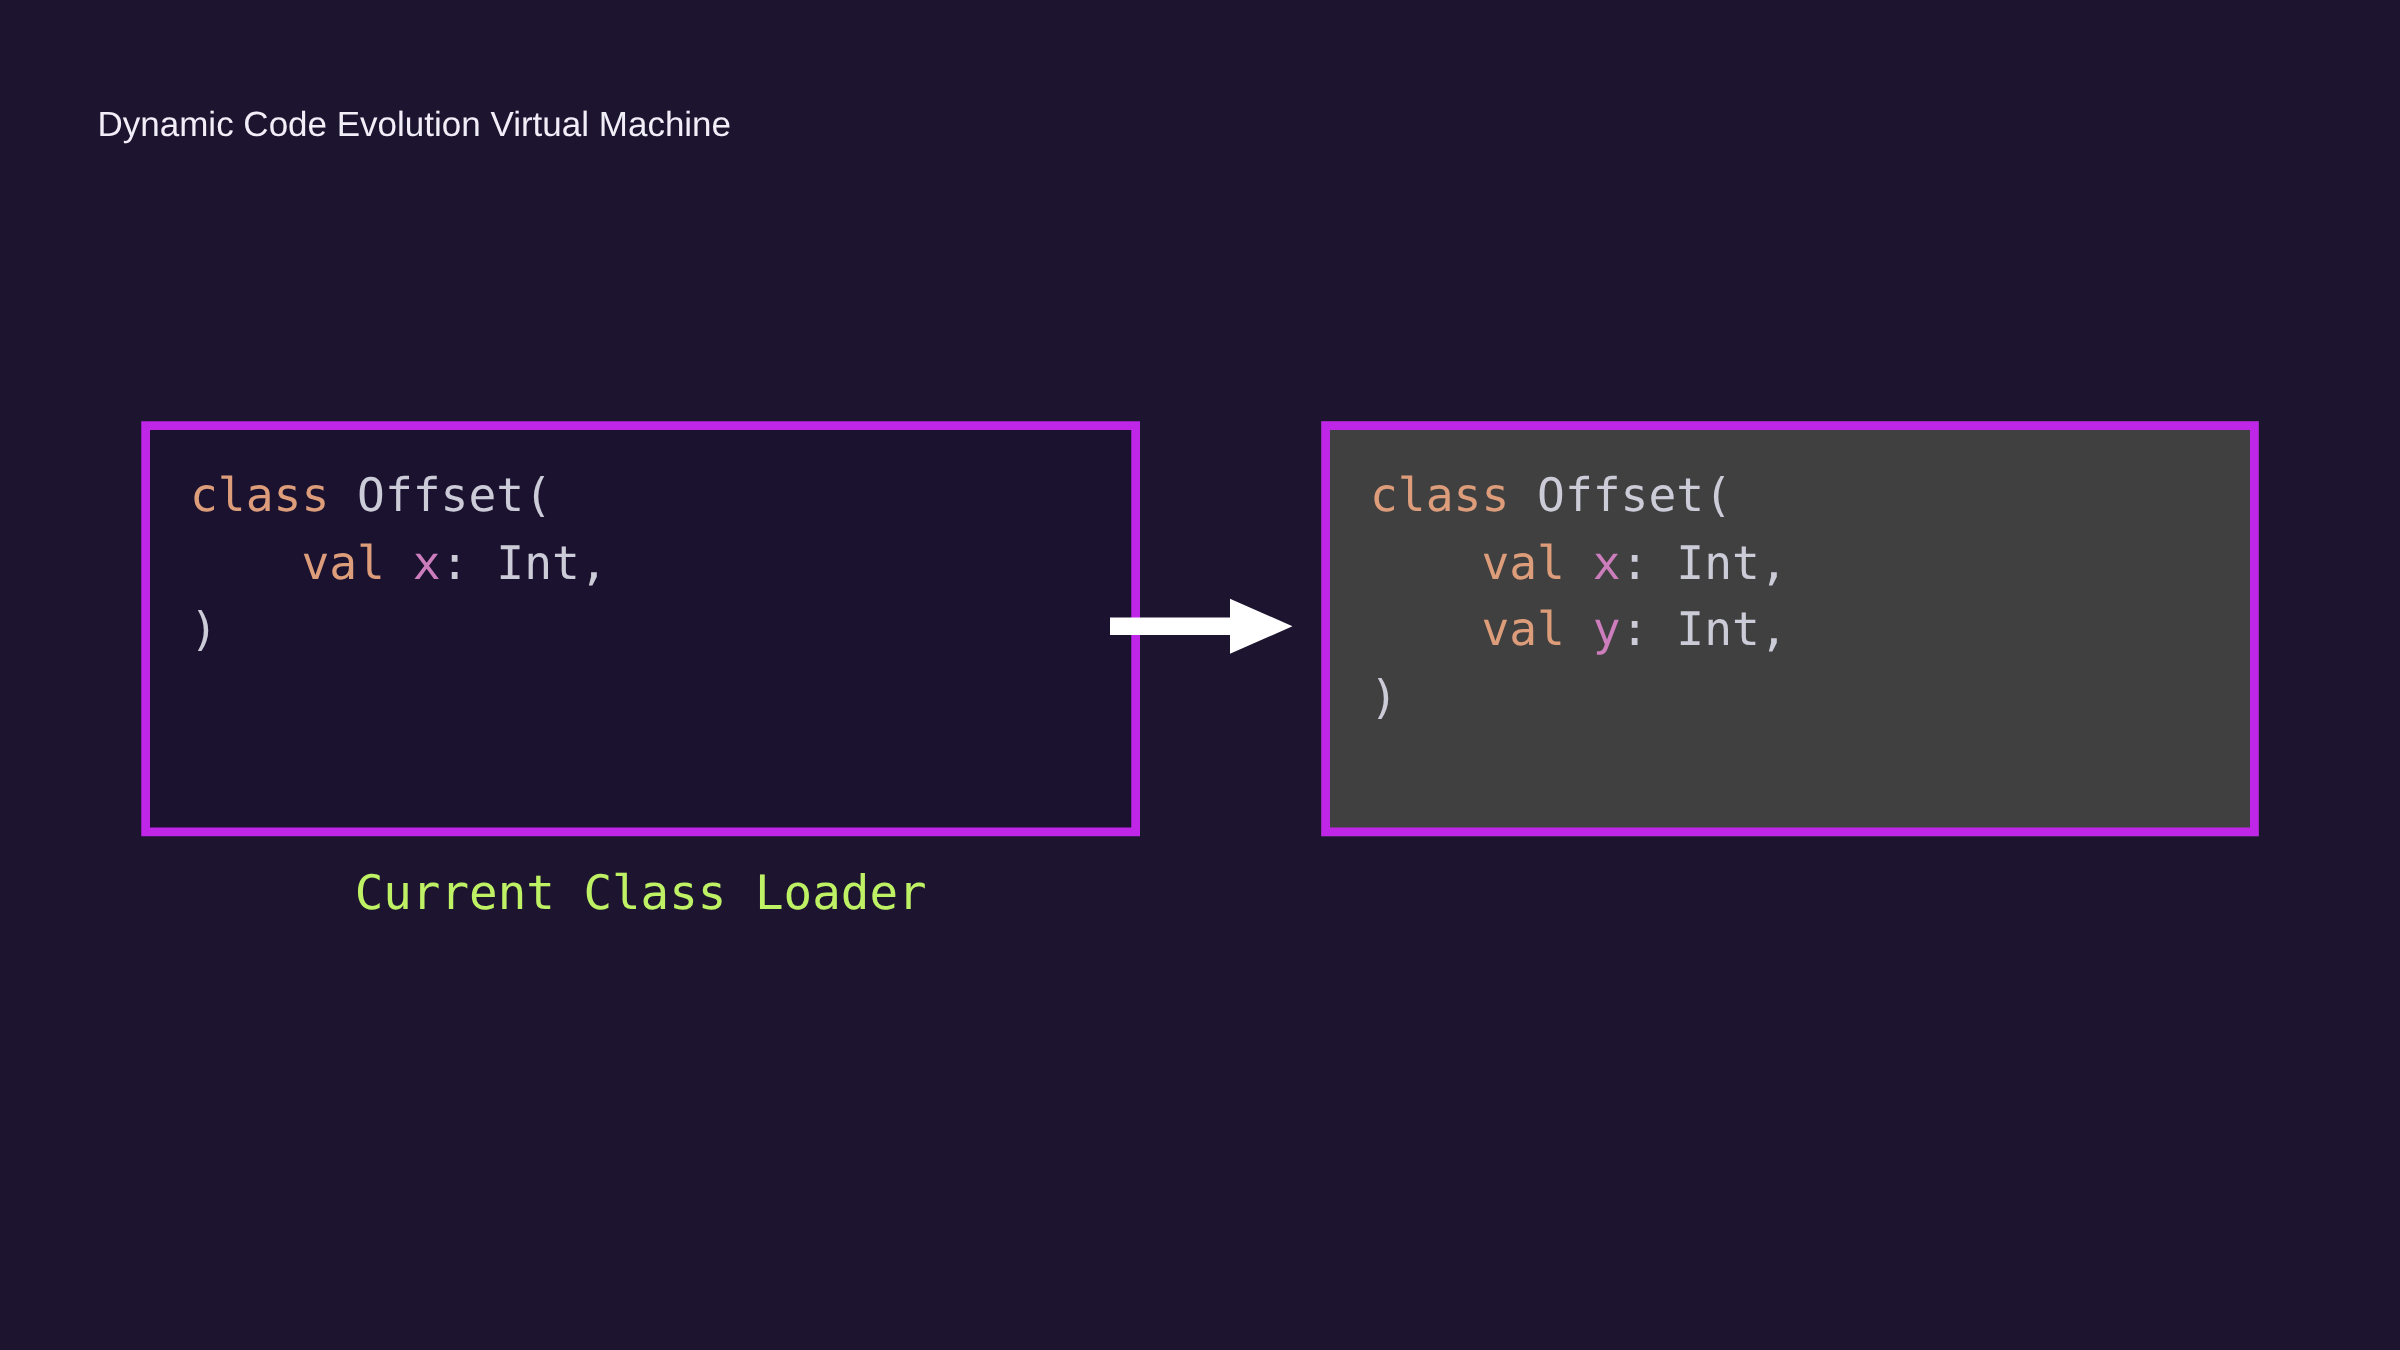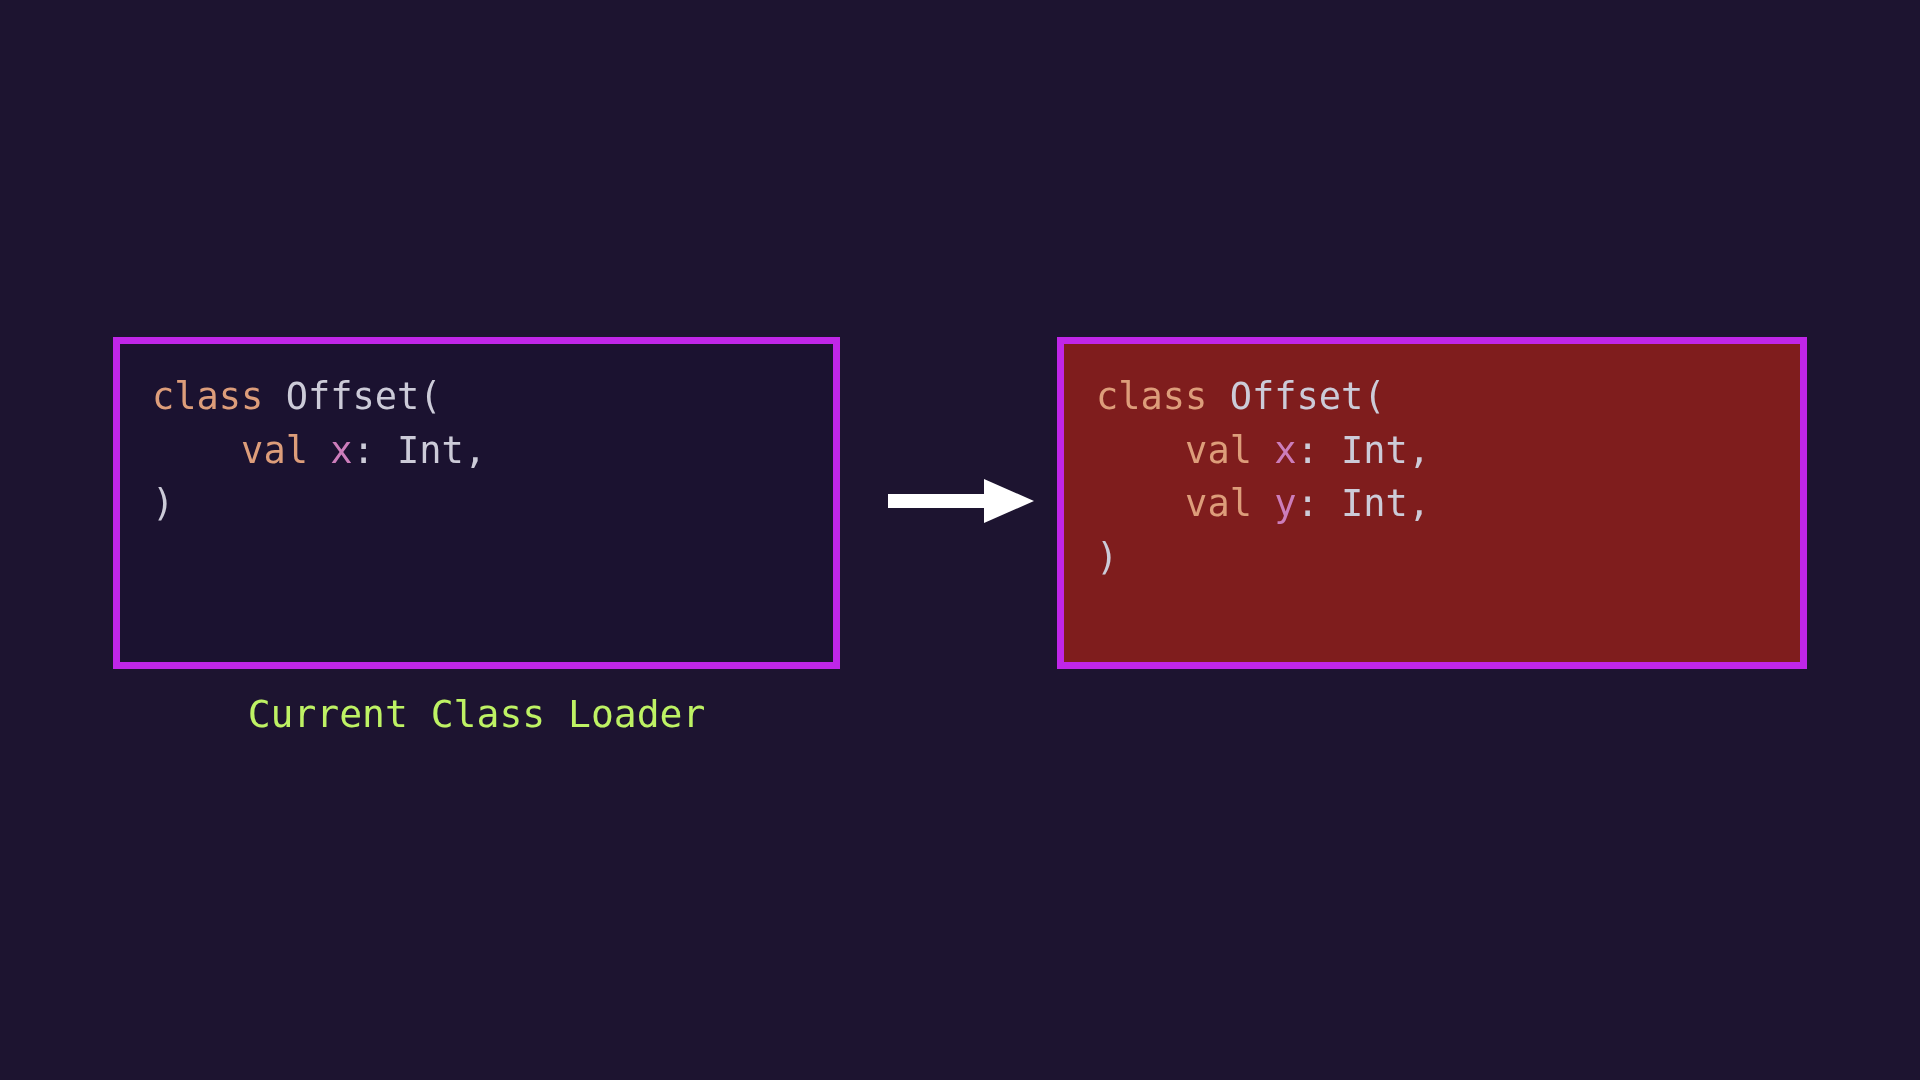--- a/index.html
+++ b/index.html
@@ -59,21 +59,21 @@
     height: 1080px;
   }
 
   .panel {
     position: absolute;
     display: flex;
     flex-direction: column;
     align-items: center;
   }
 
-  #panel-left  { left: 113px; top: 337px; width: 727px; justify-content: flex-end; }
+  #panel-left  { left: 113px; top: 337px; width: 799px; justify-content: flex-end; }
   #panel-right { left: 1057px; top: 337px; width: 750px; }
 
   .code-box {
     box-sizing: border-box;
     width: 100%;
     border: 7px solid #c026e8;
     background: #1b1230;
     padding: 26px 0 26px 0;
   }
   #code-box-left  { height: 332px; }
@@ -112,41 +112,42 @@
     width: 146px;
     height: 46px;
   }
 </style>
 </head>
 <body style="background: rgb(29, 20, 48);">
 
 <div id="slide" style="background: rgb(29, 20, 48);">
 
   <div id="header">
+    <p id="page-subtitle">Dynamic Code Evolution Virtual Machine</p>
   </div>
 
   <div id="diagram">
 
     <div class="panel" id="panel-left">
       <div class="code-box" id="code-box-left" style="border-color: rgb(192, 38, 232); background: rgb(27, 18, 48);">
         <pre class="code" id="code-left"><span class="kw" style="color: rgb(221, 157, 122);">class</span><span class="pun" style="color: rgb(204, 203, 216);"> </span><span class="id" style="color: rgb(204, 203, 216);">Offset(</span>
 <span class="pun" style="color: rgb(204, 203, 216);">    </span><span class="kw" style="color: rgb(221, 157, 122);">val</span><span class="pun" style="color: rgb(204, 203, 216);"> </span><span class="var" style="color: rgb(204, 125, 187);">x</span><span class="pun" style="color: rgb(204, 203, 216);">: </span><span class="typ" style="color: rgb(204, 203, 216);">Int,</span>
 <span class="pun" style="color: rgb(204, 203, 216);">)</span></pre>
       </div>
       <div class="caption">Current Class Loader</div>
     </div>
 
     <div id="flow-arrow">
       <svg width="146" height="46" viewBox="0 0 146 46" xmlns="http://www.w3.org/2000/svg">
         <path d="M0 16 L96 16 L96 1 L146 23 L96 45 L96 30 L0 30 Z" fill="#ffffff"></path>
       </svg>
     </div>
 
     <div class="panel" id="panel-right">
-      <div class="code-box" id="code-box-right" style="border-color: rgb(192, 38, 232); background: #7f1d1d;">
+      <div class="code-box" id="code-box-right" style="border-color: rgb(192, 38, 232); background: #404040;">
         <pre class="code" id="code-right"><span class="kw" style="color: rgb(221, 157, 122);">class</span><span class="pun" style="color: rgb(204, 203, 216);"> </span><span class="id" style="color: rgb(204, 203, 216);">Offset(</span>
 <span class="pun" style="color: rgb(204, 203, 216);">    </span><span class="kw" style="color: rgb(221, 157, 122);">val</span><span class="pun" style="color: rgb(204, 203, 216);"> </span><span class="var" style="color: rgb(204, 125, 187);">x</span><span class="pun" style="color: rgb(204, 203, 216);">: </span><span class="typ" style="color: rgb(204, 203, 216);">Int,</span>
 <span class="pun" style="color: rgb(204, 203, 216);">    </span><span class="kw" style="color: rgb(221, 157, 122);">val</span><span class="pun" style="color: rgb(204, 203, 216);"> </span><span class="var" style="color: rgb(204, 125, 187);">y</span><span class="pun" style="color: rgb(204, 203, 216);">: </span><span class="typ" style="color: rgb(204, 203, 216);">Int,</span>
 <span class="pun" style="color: rgb(204, 203, 216);">)</span></pre>
       </div>
     </div>
 
   </div>
 </div>
 

